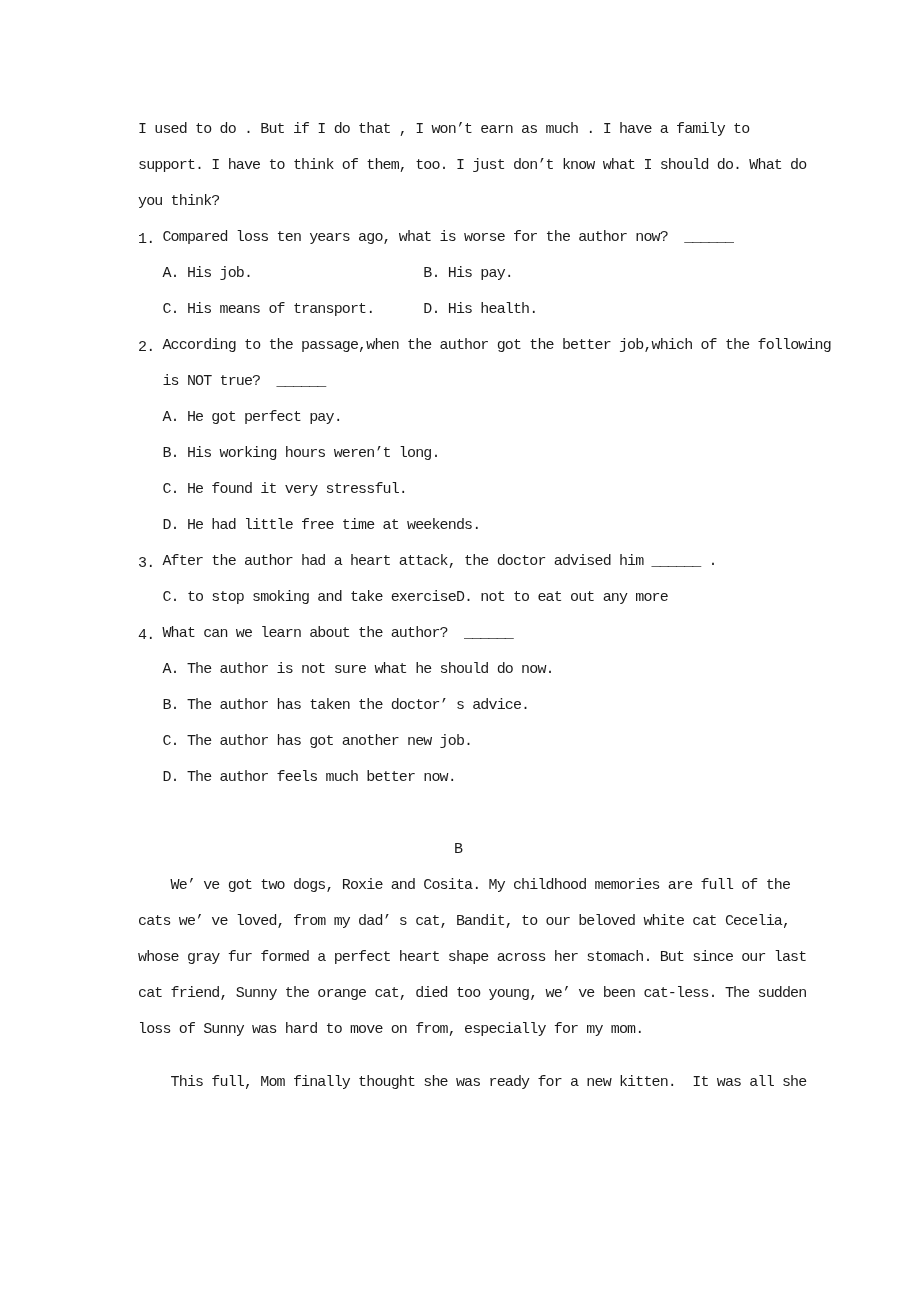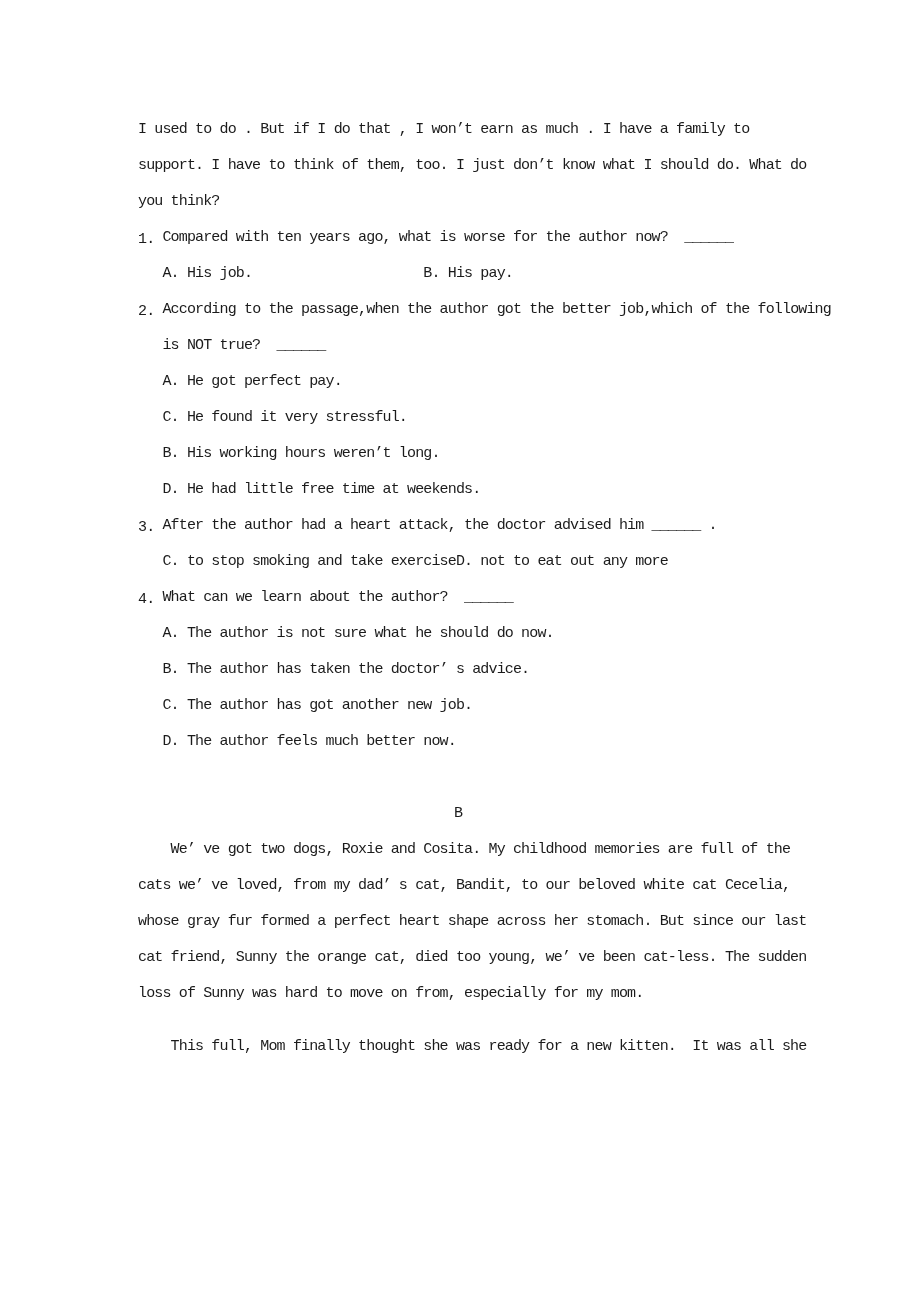--- a/index.html
+++ b/index.html
@@ -46,27 +46,28 @@
   }
 </style>
 </head>
 <body style="background: rgb(255, 255, 255);">
 
 <div class="page">
   <div id="doc" class="doc" style="color: rgb(27, 27, 27);">
       <div class="line">I used to do . But if I do that , I won’t earn as much . I have a family to</div>
       <div class="line">support. I have to think of them, too. I just don’t know what I should do. What do</div>
       <div class="line">you think?</div>
-      <div class="line question-line"><span class="qnum">1.</span><span class="qbody"> Compared with ten years ago, what is worse for the author now?  ______</span></div>
+      <div class="line question-line"><span class="qnum">1.</span><span class="qbody"> Compared loss ten years ago, what is worse for the author now?  ______</span></div>
       <div class="line">   A. His job.                     B. His pay.</div>
+      <div class="line">   C. His means of transport.      D. His health.</div>
       <div class="line question-line"><span class="qnum">2.</span><span class="qbody"> According to the passage,when the author got the better job,which of the following</span></div>
       <div class="line">   is NOT true?  ______</div>
       <div class="line">   A. He got perfect pay.</div>
+      <div class="line">   B. His working hours weren’t long.</div>
       <div class="line">   C. He found it very stressful.</div>
-      <div class="line">   B. His working hours weren’t long.</div>
       <div class="line">   D. He had little free time at weekends.</div>
       <div class="line question-line"><span class="qnum">3.</span><span class="qbody"> After the author had a heart attack, the doctor advised him ______ .</span></div>
       <div class="line">   C. to stop smoking and take exerciseD. not to eat out any more</div>
       <div class="line question-line"><span class="qnum">4.</span><span class="qbody"> What can we learn about the author?  ______</span></div>
       <div class="line">   A. The author is not sure what he should do now.</div>
       <div class="line">   B. The author has taken the doctor’ s advice.</div>
       <div class="line">   C. The author has got another new job.</div>
       <div class="line">   D. The author feels much better now.</div>
       <div class="blank-line"></div>
       <div class="line center-line">B</div>

